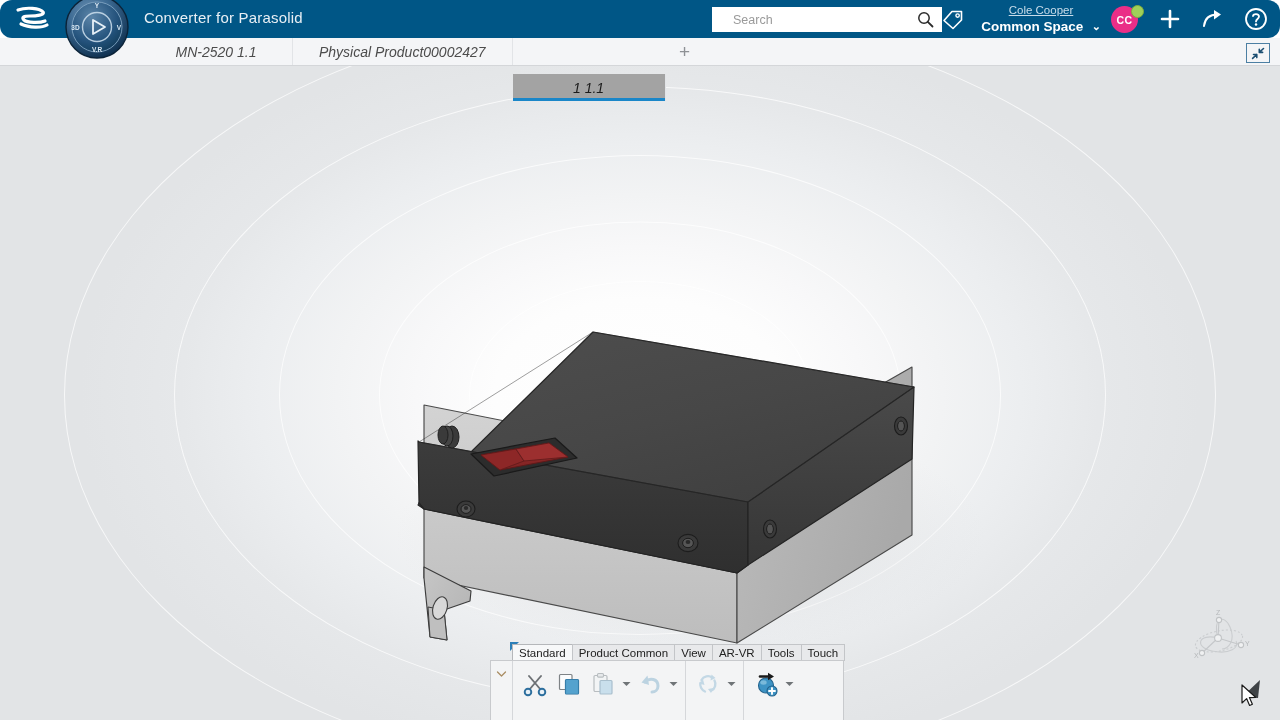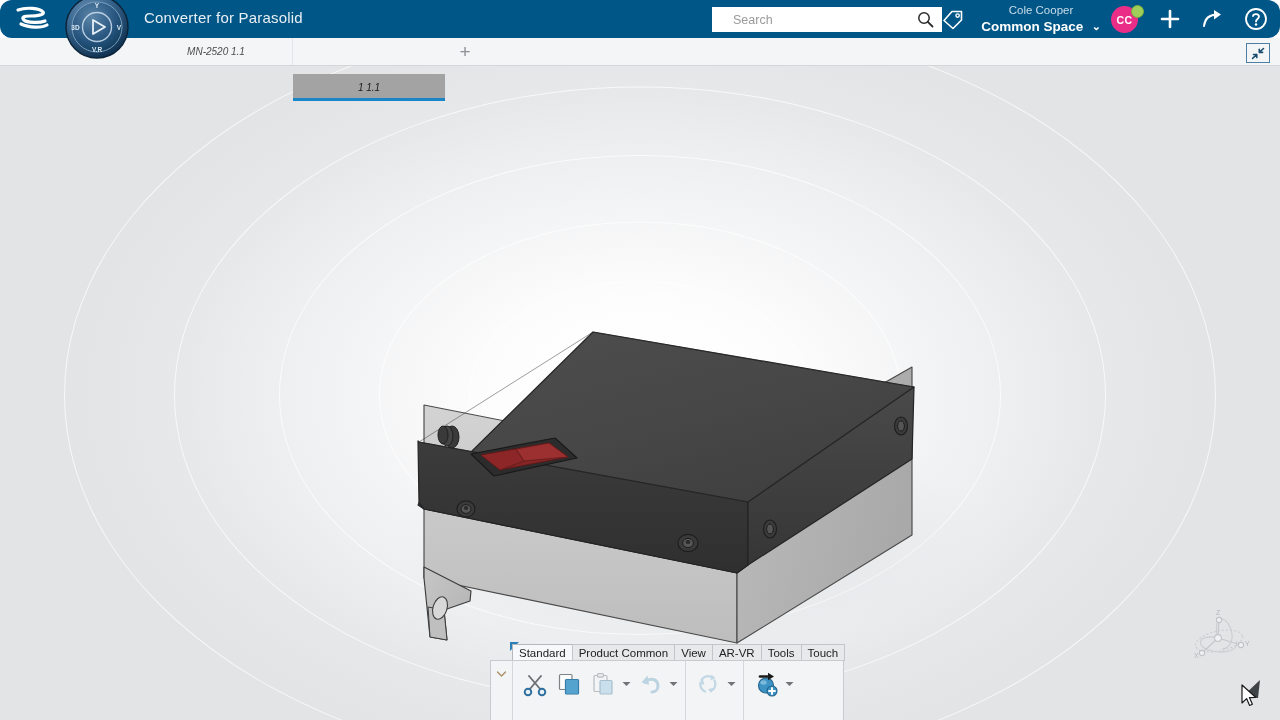--- a/index.html
+++ b/index.html
@@ -89,20 +89,21 @@
     width: 132px; height: 35px;
     text-align: center;
     color: #ffffff;
     cursor: pointer;
   }
   .user-name {
     font-size: 11.5px;
     color: #c8dcea;
     line-height: 14px;
     margin-top: 1px;
+    text-decoration: underline;
   }
   .user-space {
     font-size: 13.5px;
     font-weight: bold;
     color: #ffffff;
     line-height: 16px;
     display: inline-block;
   }
   .caret-down {
     display: inline-block;
@@ -161,21 +162,21 @@
     display: flex;
   }
   .tab {
     position: relative;
     height: 27px;
     min-width: 100px;
     display: flex;
     align-items: center;
     justify-content: center;
     padding: 0 26px;
-    font-size: 10px;
+    font-size: 14px;
     font-style: italic;
     color: #4c4c4c;
     background: #f4f5f7;
     border-right: 1px solid #e2e4e7;
     cursor: pointer;
     white-space: nowrap;
   }
   .tab.active {
     color: #1b1b1b;
     font-weight: normal;
@@ -433,20 +434,21 @@
         <circle cx="14" cy="14" r="10" fill="none" stroke="#ffffff" stroke-width="1.8"></circle>
         <path d="M11 11 C11 8.6, 17 8.4, 17 11.6 C17 14, 14 14, 14 16.4" fill="none" stroke="#ffffff" stroke-width="1.8" stroke-linecap="round"></path>
         <circle cx="14" cy="19.6" r="1.25" fill="#ffffff"></circle>
       </svg>
     </div>
   </div>
 
   <div class="tabbar">
     <div class="tabs">
       <div class="tab">MN-2520 1.1</div>
+      <div class="tab">Physical Product00002427</div>
       <div class="tab active">1 1.1</div>
       <div class="tab-add">+</div>
     </div>
   </div>
 
   <div class="win-restore">
     <svg width="14" height="13" viewBox="0 0 14 13">
       <path d="M12.5 1.5 L8.3 5.4 M8.3 5.4 L11.6 5.4 M8.3 5.4 L8.3 2.3" fill="none" stroke="#1c4f72" stroke-width="1.6" stroke-linecap="round"></path>
       <path d="M1.6 11.4 L5.8 7.5 M5.8 7.5 L2.5 7.5 M5.8 7.5 L5.8 10.6" fill="none" stroke="#1c4f72" stroke-width="1.6" stroke-linecap="round"></path>
     </svg>

